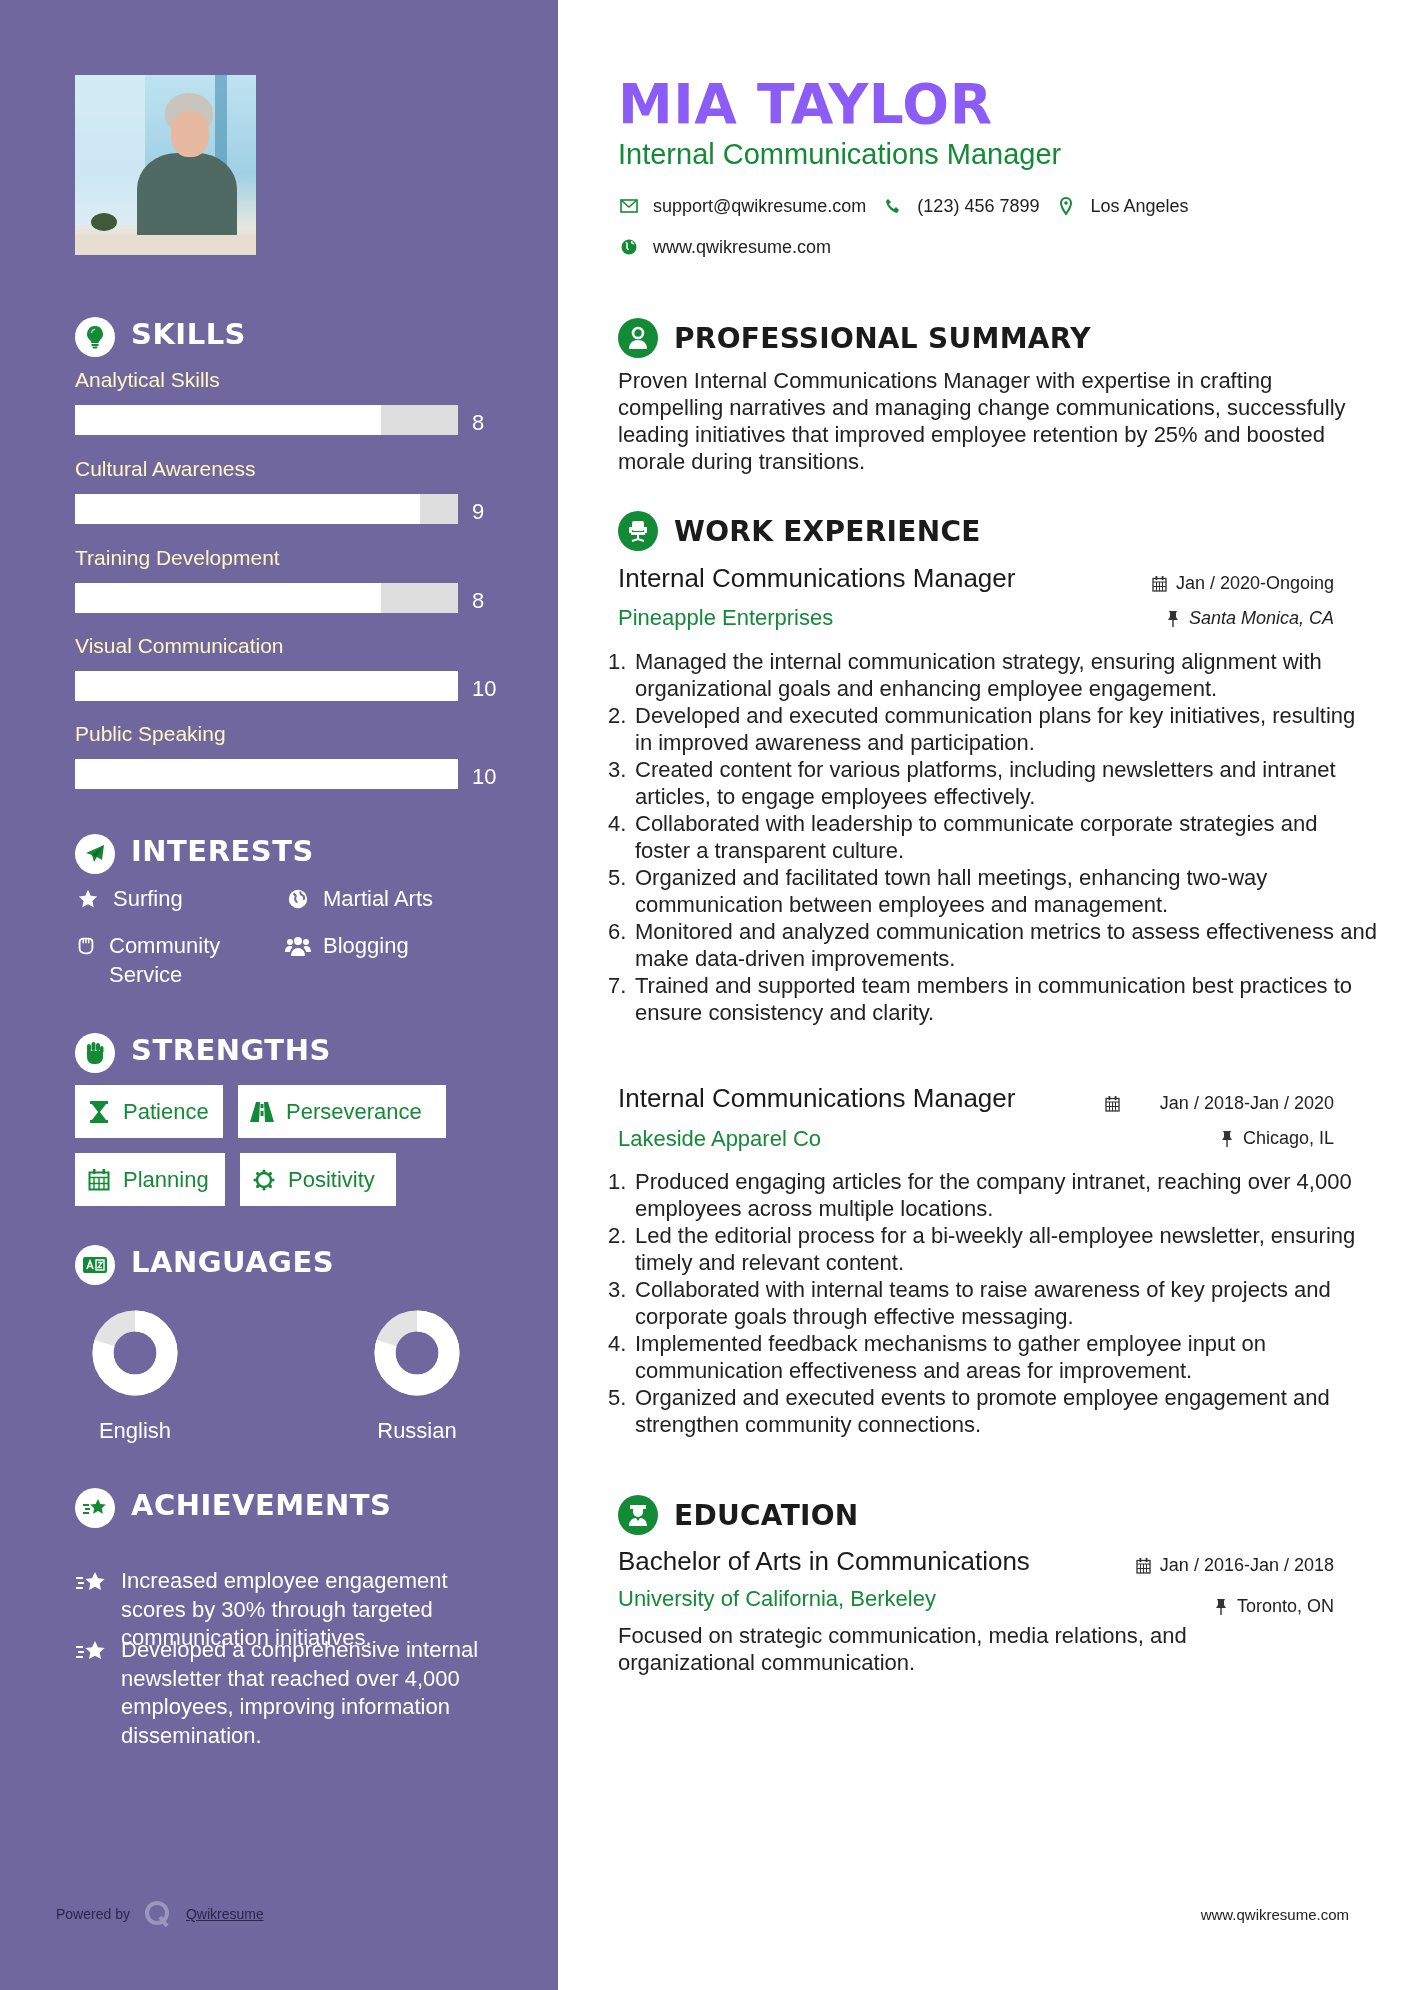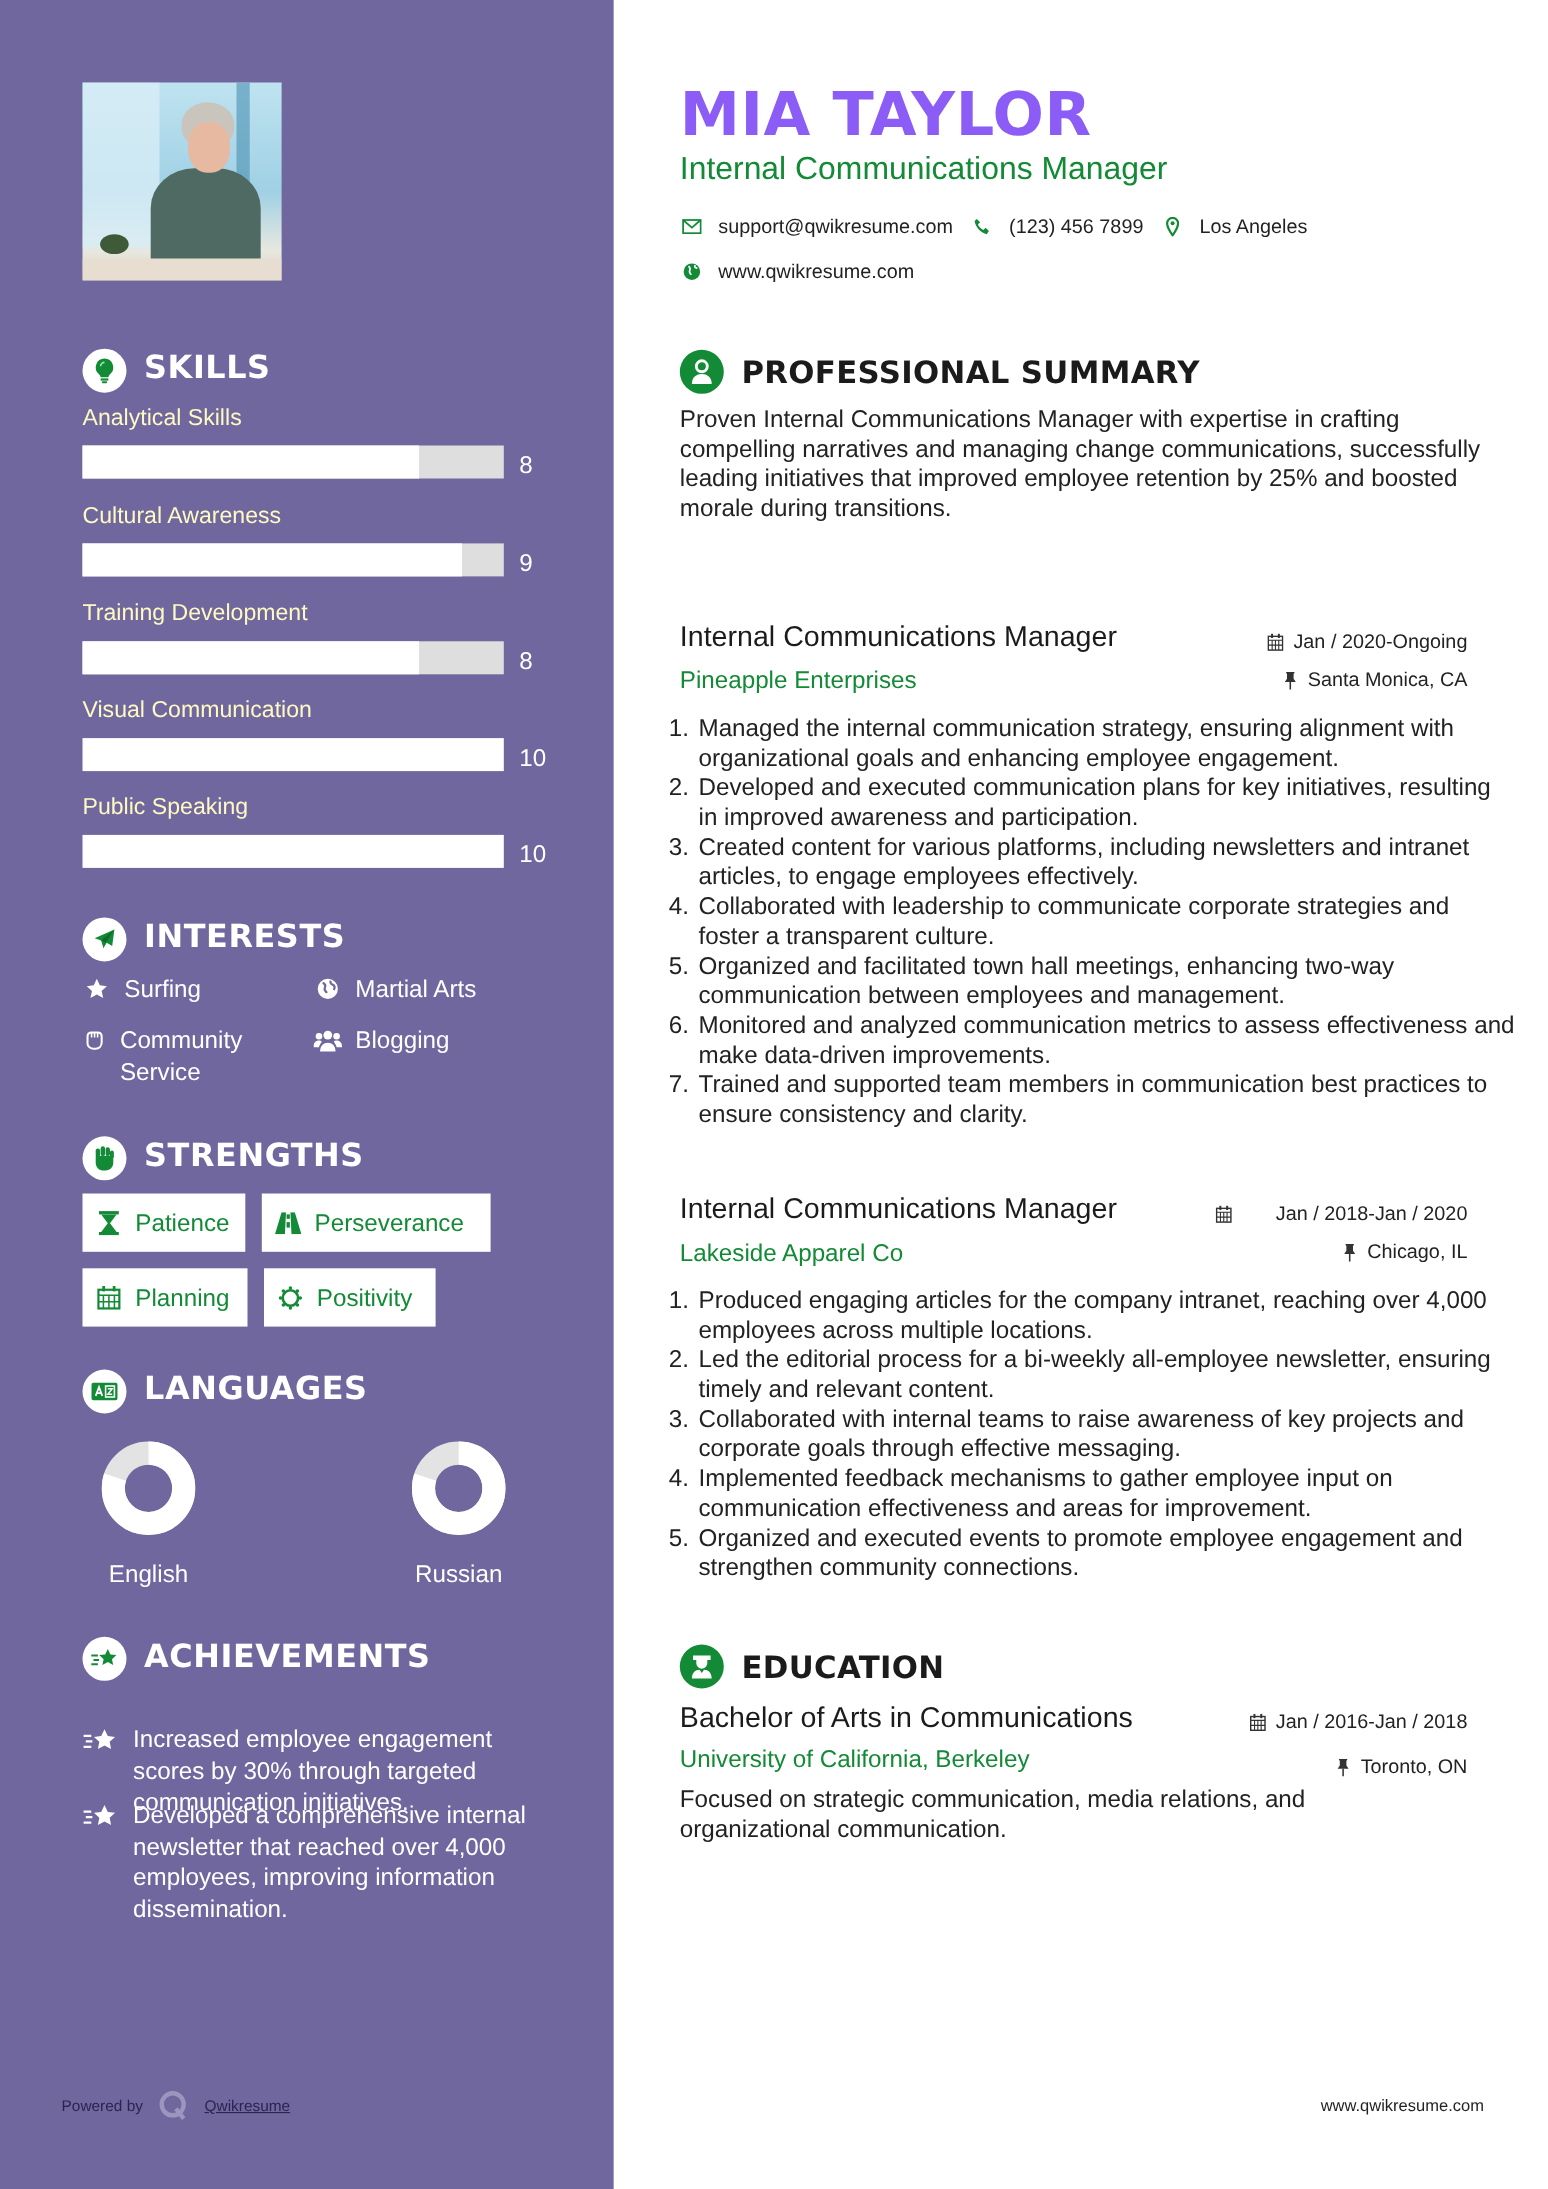--- a/index.html
+++ b/index.html
@@ -351,35 +351,48 @@
     <span class="m-icon">
         <svg width="22" height="24" viewBox="0 0 22 24">
           <circle cx="11" cy="7" r="5" fill="none" stroke="#fff" stroke-width="2.6"></circle>
           <path d="M2 23c0-6 4-9 9-9s9 3 9 9z" fill="#fff"></path>
         </svg>
       </span>
     <span class="m-title">PROFESSIONAL SUMMARY</span>
   </div>
   <p class="para" style="top:367px;">Proven Internal Communications Manager with expertise in crafting compelling narratives and managing change communications, successfully leading initiatives that improved employee retention by 25% and boosted morale during transitions.</p>
 
+  <div class="m-head" style="top:511px;">
+    <span class="m-icon">
+        <svg width="22" height="24" viewBox="0 0 22 24">
+          <rect x="5" y="2" width="12" height="10" rx="2" fill="#fff"></rect>
+          <rect x="2" y="8" width="3" height="6" fill="#fff"></rect>
+          <rect x="17" y="8" width="3" height="6" fill="#fff"></rect>
+          <rect x="4" y="13" width="14" height="3" fill="#fff"></rect>
+          <rect x="10" y="16" width="2" height="4" fill="#fff"></rect>
+          <path d="M5 22l6-2 6 2" stroke="#fff" stroke-width="2" fill="none"></path>
+        </svg>
+      </span>
+    <span class="m-title">WORK EXPERIENCE</span>
+  </div>
 
   <div class="entry-title" style="top:563px;">Internal Communications Manager</div>
   <div class="entry-meta" style="top:573px;">
     <span class="ico">
         <svg width="15" height="16" viewBox="0 0 15 16">
           <rect x="1" y="2.5" width="13" height="12.5" fill="none" stroke="#333" stroke-width="1.3"></rect>
           <path d="M1 6h13M4.5 6v9M7.5 6v9M10.5 6v9M1 10.5h13" stroke="#333" stroke-width="1"></path>
           <rect x="3.5" y="0" width="1.8" height="4" fill="#333"></rect>
           <rect x="9.7" y="0" width="1.8" height="4" fill="#333"></rect>
         </svg>
       </span>
     <span>Jan / 2020-Ongoing</span>
   </div>
   <div class="entry-org" style="top:605px;">Pineapple Enterprises</div>
-  <div class="entry-meta" style="top:608px;">
+  <div class="entry-meta" style="top:608px;font-style:italic;">
     <span class="ico">
         <svg width="12" height="17" viewBox="0 0 12 17">
           <path d="M2 1h8l-1 2v4l2 3H1l2-3V3z" fill="#333"></path>
           <rect x="5.3" y="10" width="1.4" height="7" fill="#333"></rect>
         </svg>
       </span>
     <span>Santa Monica, CA</span>
   </div>
   <ol class="olist" style="top:648px;">
     <li>

